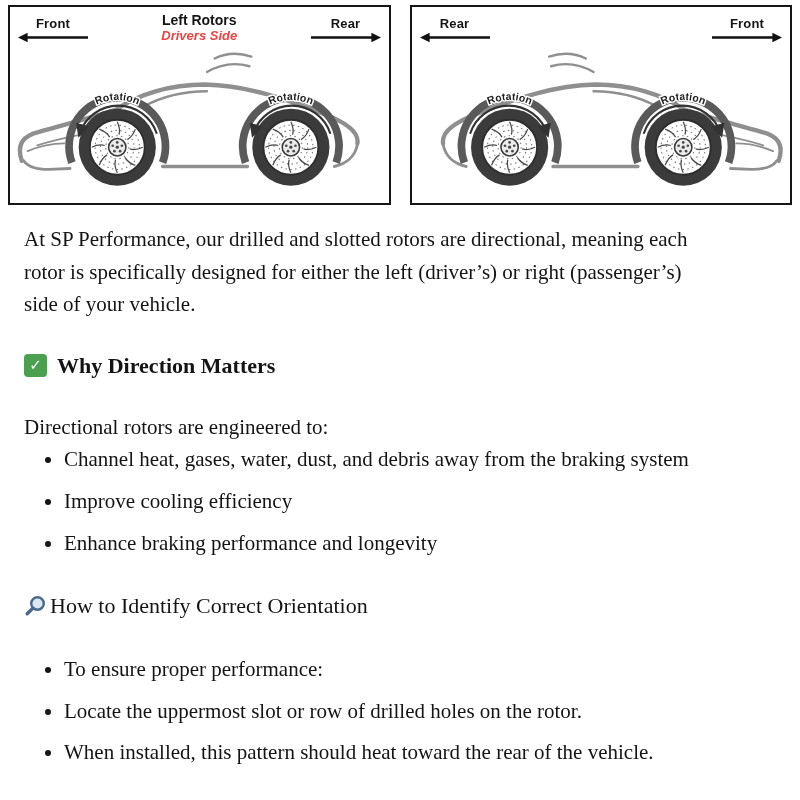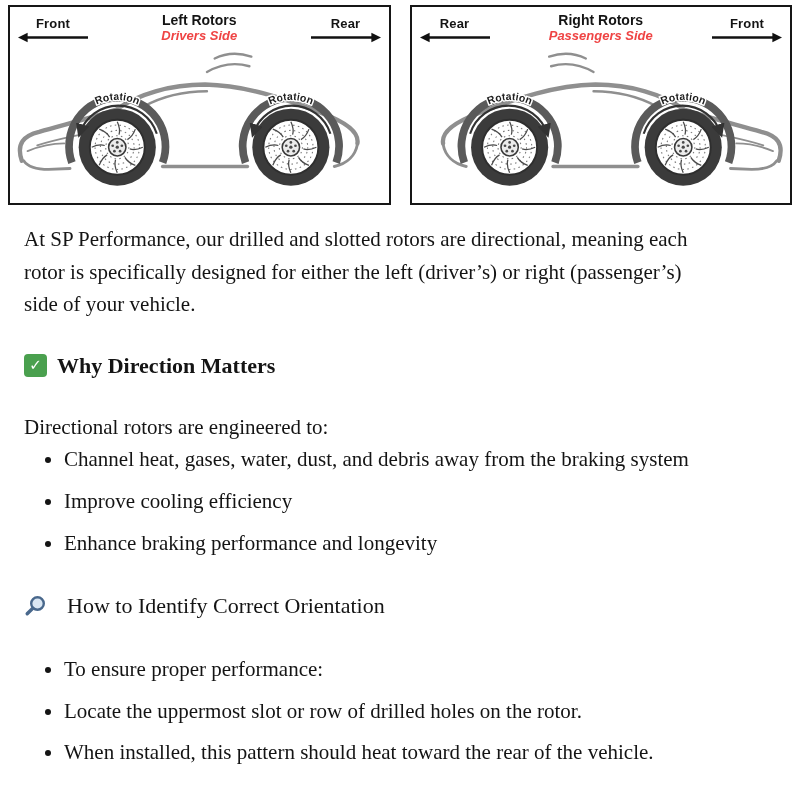--- a/index.html
+++ b/index.html
@@ -21,21 +21,21 @@
   .panel-subtitle { font-family:"Liberation Sans", sans-serif; font-weight:700; font-style:italic; font-size:13px; color:#ef4444; }
   .car-svg { width:100%; display:block; margin-top:2px; }
   .rot-text { font-family:"Liberation Sans", sans-serif; font-weight:700; font-size:11px; fill:#1d1d1d;
               text-anchor:middle; paint-order:stroke; stroke:#ffffff; stroke-width:3px; }
   .rot-arrow { fill:none; stroke:#333; stroke-width:2.2px; }
 
   
   .article { padding:18px 86px 0 16px; font-size:21px; line-height:1.55; }
   .intro { margin-bottom:28px; }
   .section-heading { font-size:22px; font-weight:700; margin:0 0 28px 0; display:flex; align-items:center; gap:10px; }
-  .section-heading2 { font-size:22px; font-weight:400; margin:0 0 30px 0; display:flex; align-items:center; gap:19px; }
+  .section-heading2 { font-size:22px; font-weight:400; margin:0 0 30px 0; display:flex; align-items:center; gap:2px; }
   .lead { }
   ul.blist { padding-left:40px; margin:0 0 30px 0; list-style:disc; }
   ul.blist li { margin-bottom:9px; }
   .check-icon {
     width:23px; height:23px; background:#4aa04e; border-radius:4px; color:#fff;
     display:inline-flex; align-items:center; justify-content:center;
     font-family:"DejaVu Sans", sans-serif; font-size:15px; font-weight:700; flex:0 0 auto;
   }
 </style>
 </head>
@@ -125,24 +125,20 @@
 
     <div class="panel">
       <div class="panel-header">
         <div class="dir-label">
           <span class="txt">Rear</span>
           <svg width="70" height="12" viewBox="0 0 80 12">
             <line x1="80" y1="6.5" x2="9" y2="6.5" stroke="#111" stroke-width="2.8"></line>
             <polygon points="11,1 0,6.5 11,12" fill="#111"></polygon>
           </svg>
         </div>
-        <div class="title-block">
-          <div class="panel-title">Right Rotors</div>
-          <div class="panel-subtitle">Passengers Side</div>
-        </div>
         <div class="dir-label">
           <span class="txt">Front</span>
           <svg width="70" height="12" viewBox="0 0 80 12">
             <line x1="0" y1="6.5" x2="71" y2="6.5" stroke="#111" stroke-width="2.8"></line>
             <polygon points="69,1 80,6.5 69,12" fill="#111"></polygon>
           </svg>
         </div>
       </div>
 
       <svg class="car-svg" viewBox="0 0 380 164">

